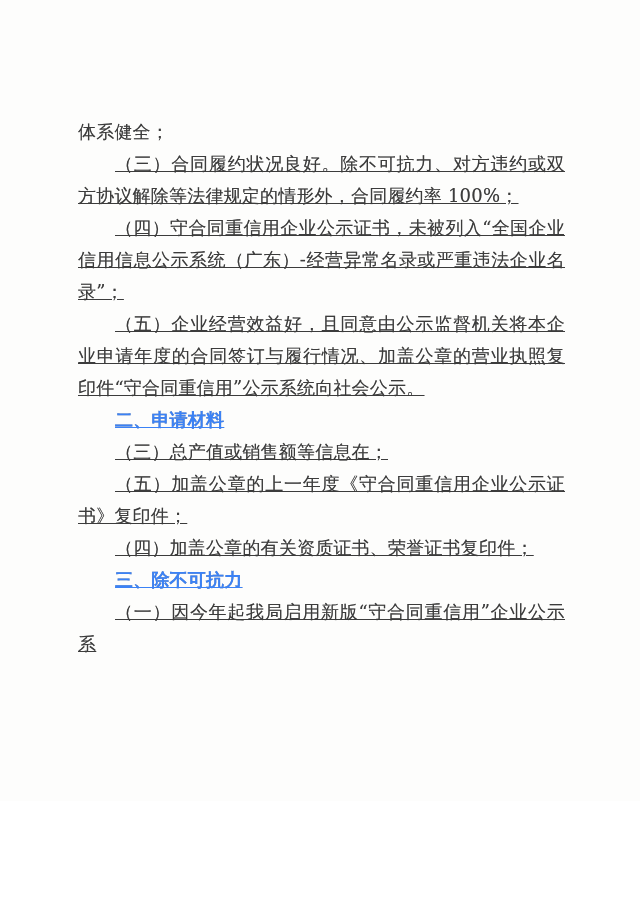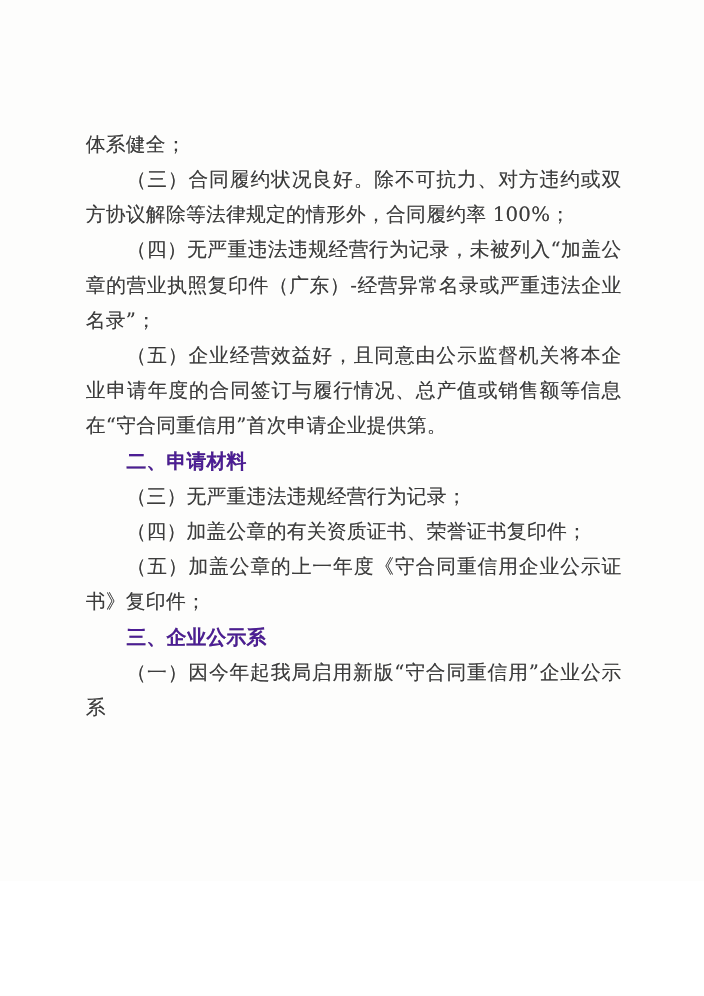--- a/index.html
+++ b/index.html
@@ -24,47 +24,47 @@
   }
   .para {
     font-size: 18px;
     line-height: 32px;
     text-align: justify;
     color: #3c3c3c;
     letter-spacing: 0.2px;
     
     text-shadow: 0 0 0.5px rgba(70,70,70,0.55);
   }
-  .para.indent { text-indent: 37px; }
+  .para.indent { text-indent: 37px; text-decoration: underline; }
   .para.heading {
     font-weight: 700;
-    color: #4c1d95;
+    color: #3b82f6;
     text-align: left;
   }
   .page-number {
     position: absolute;
     left: 76px;
     top: 799px;
     font-size: 17px;
     line-height: 20px;
     color: #3c3c3c;
     letter-spacing: 1px;
     text-shadow: 0 0 0.5px rgba(70,70,70,0.55);
   }
 </style>
 </head>
 <body>
 
 <div class="sheet">
   <div class="text-layer">
       <div class="para">体系健全；</div>
       <div class="para indent">（三）合同履约状况良好。除不可抗力、对方违约或双方协议解除等法律规定的情形外，合同履约率 100%；</div>
-      <div class="para indent">（四）无严重违法违规经营行为记录，未被列入“加盖公章的营业执照复印件（广东）-经营异常名录或严重违法企业名录”；</div>
-      <div class="para indent">（五）企业经营效益好，且同意由公示监督机关将本企业申请年度的合同签订与履行情况、总产值或销售额等信息在“守合同重信用”首次申请企业提供第。</div>
+      <div class="para indent">（四）守合同重信用企业公示证书，未被列入“全国企业信用信息公示系统（广东）-经营异常名录或严重违法企业名录”；</div>
+      <div class="para indent">（五）企业经营效益好，且同意由公示监督机关将本企业申请年度的合同签订与履行情况、加盖公章的营业执照复印件“守合同重信用”公示系统向社会公示。</div>
       <div class="para heading indent">二、申请材料</div>
-      <div class="para indent">（三）无严重违法违规经营行为记录；</div>
+      <div class="para indent">（三）总产值或销售额等信息在；</div>
+      <div class="para indent">（五）加盖公章的上一年度《守合同重信用企业公示证书》复印件；</div>
       <div class="para indent">（四）加盖公章的有关资质证书、荣誉证书复印件；</div>
-      <div class="para indent">（五）加盖公章的上一年度《守合同重信用企业公示证书》复印件；</div>
-      <div class="para heading indent">三、企业公示系</div>
+      <div class="para heading indent">三、除不可抗力</div>
       <div class="para indent">（一）因今年起我局启用新版“守合同重信用”企业公示系</div>
     </div>
   <div class="page-number">— 2—</div>
 </div>
 
 </body></html>

